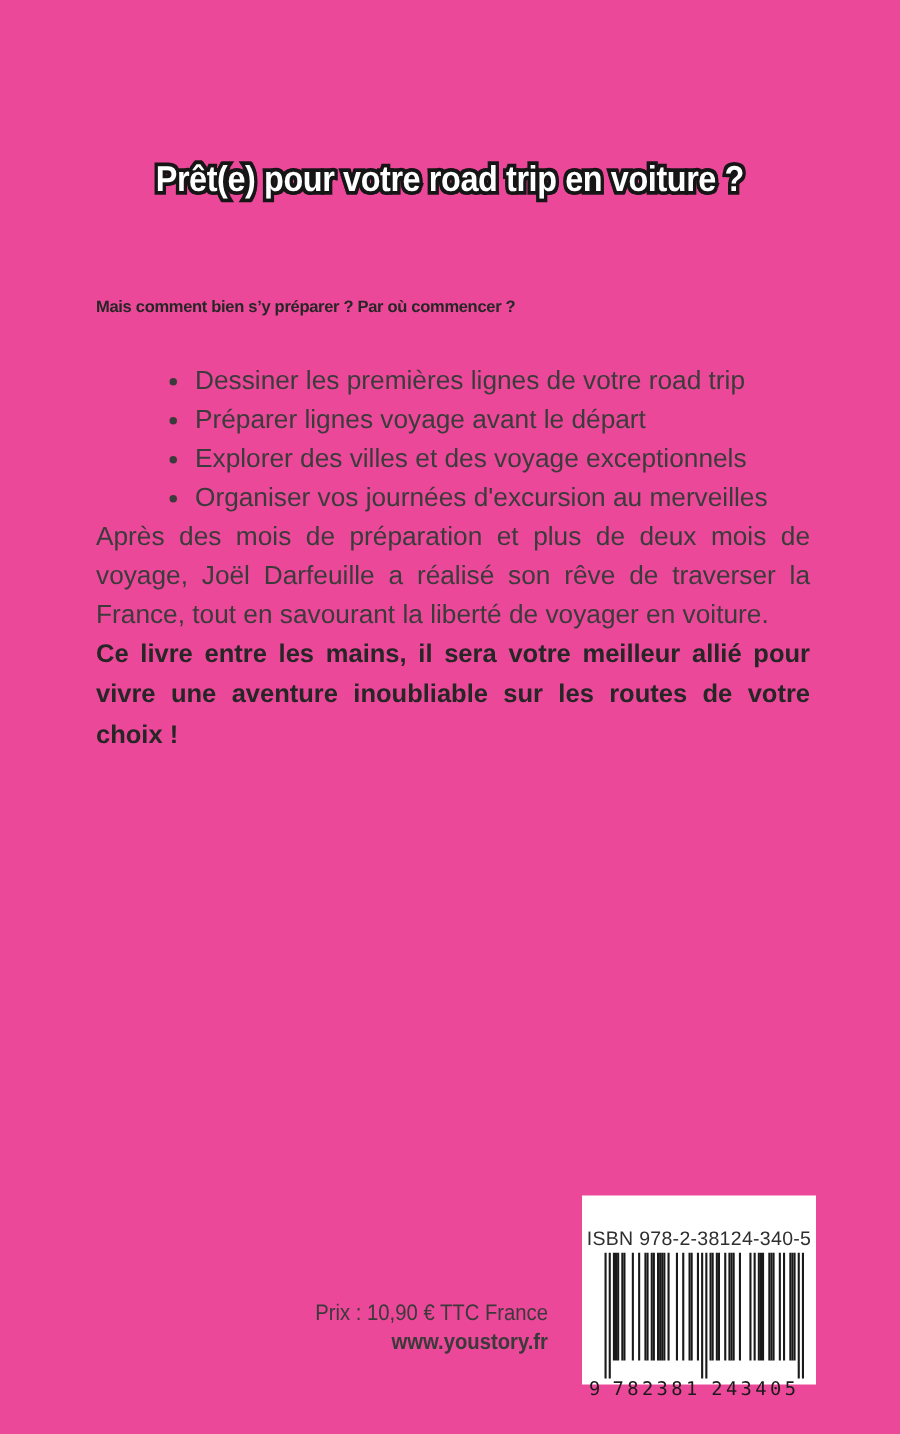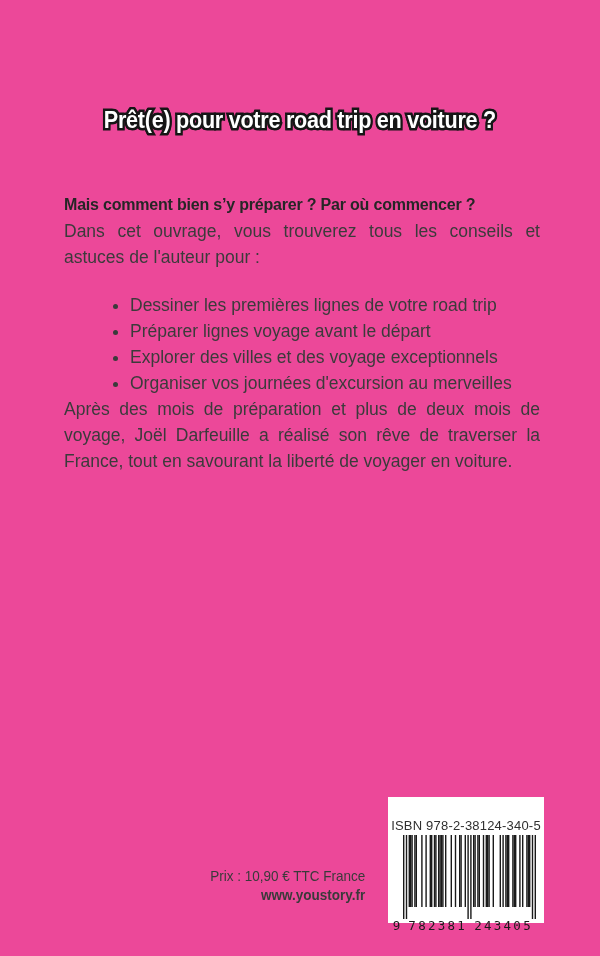--- a/index.html
+++ b/index.html
@@ -48,21 +48,21 @@
     color: #3b3b3b;
     font-size: 17.5px;
     line-height: 26px;
   }
   .content p { margin: 0; }
   .intro, .lead, .about { text-align: justify; }
   .question {
     margin-top: 46px;
     font-weight: bold;
     color: #262626;
-    font-size: 16px;
+    font-size: 11px;
     letter-spacing: -0.2px;
     white-space: nowrap;
   }
   .lead { margin-top: 44px; }
   .bullets {
     margin: 22px 0 0;
     padding-left: 31px;
     list-style: disc;
   }
   .bullets li { line-height: 26px; margin-left: 35px; }
@@ -116,28 +116,28 @@
 <body>
 
 <div class="page">
 
   <h1 class="title">
     <span class="stroke">Prêt(e) pour votre road trip en voiture ?</span>
   </h1>
 
   <div class="content">
     <p class="question">Mais comment bien s’y préparer ? Par où commencer ?</p>
-    <p class="lead">Dans cet ouvrage, vous trouverez tous les conseils et astuces de l'auteur pour :</p>
     <ul class="bullets">
       <li>Dessiner les premières lignes de votre road trip</li>
       <li>Préparer lignes voyage avant le départ</li>
       <li>Explorer des villes et des voyage exceptionnels</li>
       <li>Organiser vos journées d'excursion au merveilles</li>
     </ul>
     <p class="about">Après des mois de préparation et plus de deux mois de voyage, Joël Darfeuille a réalisé son rêve de traverser la France, tout en savourant la liberté de voyager en voiture.</p>
+    <p class="closing">Ce livre entre les mains, il sera votre meilleur allié pour vivre une aventure inoubliable sur les routes de votre choix !</p>
   </div>
 
   <div class="footer">
     <div class="price">Prix : 10,90 € TTC France</div>
     <div class="website">www.youstory.fr</div>
   </div>
 
   <div class="barcode-panel">
     <div class="isbn-label">ISBN 978-2-38124-340-5</div>
     <svg class="ean-svg" id="ean-barcode" xmlns="http://www.w3.org/2000/svg" aria-hidden="true" viewBox="0 0 147 97">

